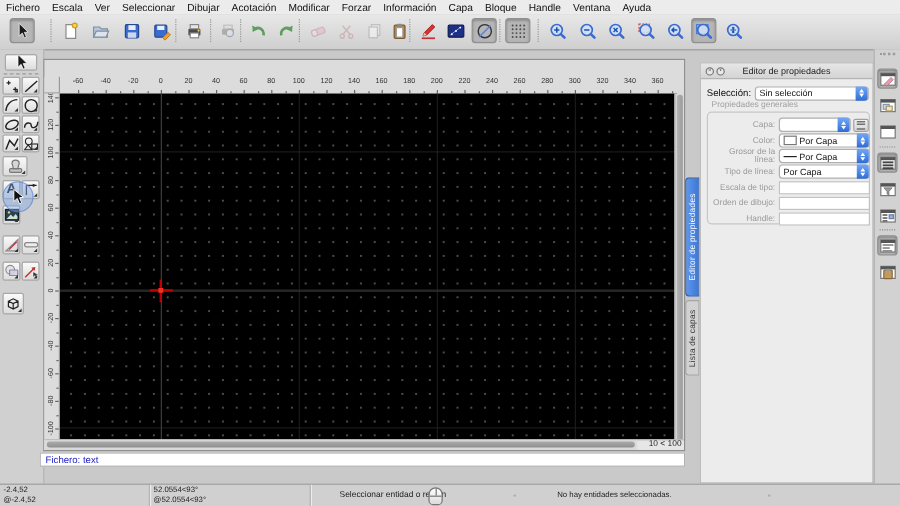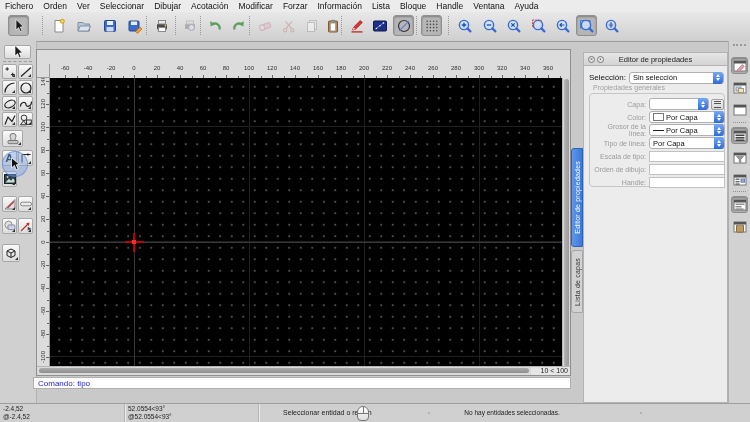--- a/index.html
+++ b/index.html
@@ -100,29 +100,29 @@
   
   #cursorov{position:absolute;left:10px;top:157px;z-index:50;}
 </style>
 </head>
 <body>
 
 <div id="stage">
 
   <div id="menubar">
       <span class="mitem">Fichero</span>
-      <span class="mitem">Orden</span>
+      <span class="mitem">Escala</span>
       <span class="mitem">Ver</span>
       <span class="mitem">Seleccionar</span>
       <span class="mitem">Dibujar</span>
       <span class="mitem">Acotación</span>
       <span class="mitem">Modificar</span>
       <span class="mitem">Forzar</span>
       <span class="mitem">Información</span>
-      <span class="mitem">Lista</span>
+      <span class="mitem">Capa</span>
       <span class="mitem">Bloque</span>
       <span class="mitem">Handle</span>
       <span class="mitem">Ventana</span>
       <span class="mitem">Ayuda</span>
     </div>
 
   <div id="toolbar">
       <div class="tbtn pressed" style="left: 8px;">
         <span style="display: flex; align-items: center; justify-content: center; pointer-events: none;">
           <svg width="16" height="16" viewBox="0 0 16 16">
@@ -806,21 +806,21 @@
           <svg width="16" height="16" viewBox="0 0 16 16">
             <rect x="2" y="3" width="12" height="10" fill="#fff" stroke="#777"></rect>
             <rect x="2" y="3" width="12" height="2.5" fill="#555"></rect>
             <rect x="4.5" y="6" width="7" height="7.2" rx="0.8" fill="#c09a60" stroke="#8a6a3a"></rect>
             <rect x="6.3" y="5" width="3.4" height="1.8" fill="#999"></rect>
           </svg>
         </span>
       </div>
     </div>
 
-  <div id="cmdhist"><span>Comando: tipo</span></div>
+  <div id="cmdhist"><span>Fichero: text</span></div>
 
   <div id="statusbar">
     <div class="scoord" style="left:3px;"><span>-2.4,52</span>
 <span>@-2.4,52</span></div>
     <div class="sdivider" style="left:124px;"></div>
     <div class="scoord" style="left:128px;"><span>52.0554&lt;93°</span>
 <span>@52.0554&lt;93°</span></div>
     <div class="sdivider" style="left:258px;"></div>
     <div id="shint">Seleccionar entidad o región</div>
     <div id="mouseicon"></div>

